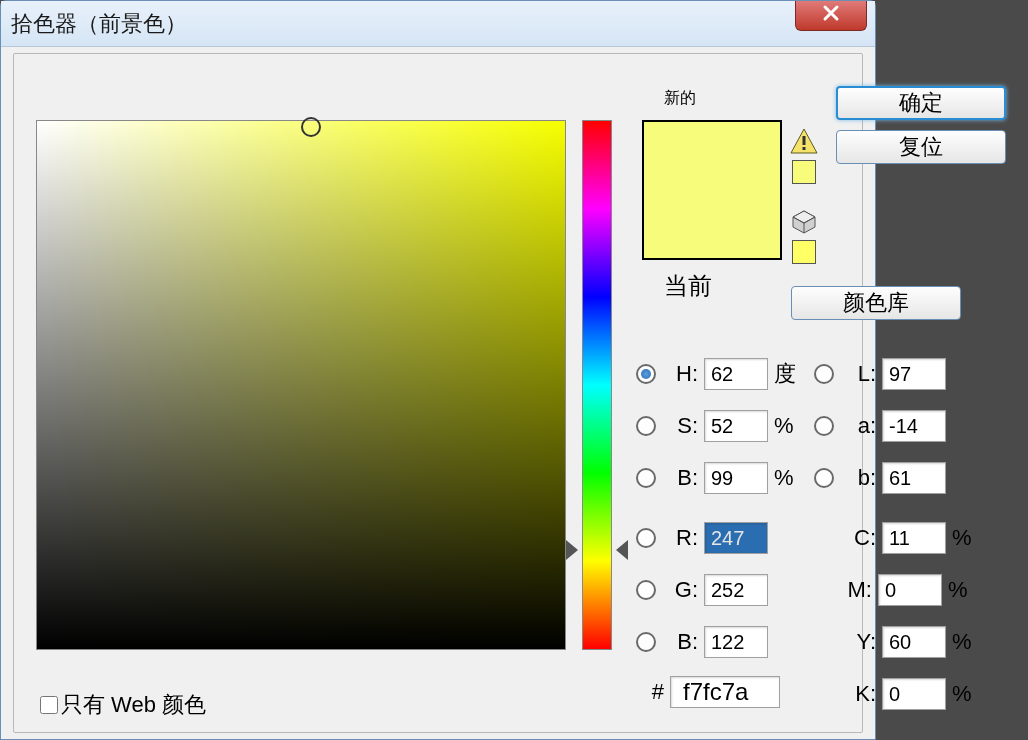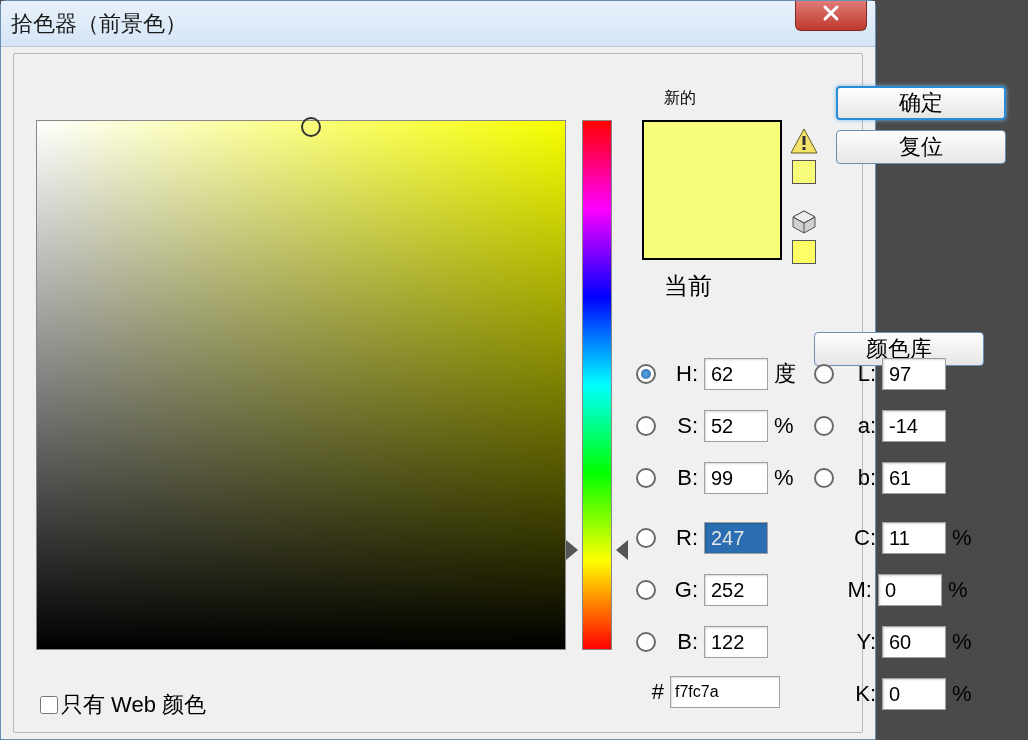--- a/index.html
+++ b/index.html
@@ -134,21 +134,21 @@
     border:1px solid #6a8fb5;
     border-radius:4px;
     background: linear-gradient(#fefefe,#e6e6e6);
     font-size:22px;
     display:flex; align-items:center; justify-content:center;
     cursor:pointer;
   }
   .btn-ok { left:822px; top:32px; border:2px solid #2a8dd4; box-shadow:0 0 4px #7ab8e8; }
   .btn-reset { left:822px; top:76px; }
   .btn-add { left:822px; top:164px; }
-  .btn-lib { left:800px; top:232px;margin-top:46px; }
+  .btn-lib { left:777px; top:232px; }
 
   .web-only {
     position:absolute; left:22px; top:636px;
     display:flex; align-items:center; 
     font-size:22px;
   }
   .web-only input[type=checkbox] {
     width:18px; height:18px;
   }
 
@@ -181,21 +181,21 @@
     font-size:20px;
     padding:2px 6px;
     font-family:inherit;
   }
   .val.sel { background:#2a6db0; color:#e5e5e5; }
   .unit { margin-left:6px; width:34px; }
   .hexrow { position:absolute; display:flex; align-items:center; font-size:22px; }
   .hexval {
     width:110px; height:32px; border:1px solid #a0a0a0;
     box-shadow: inset 1px 1px 2px rgba(0,0,0,.15);
-    background:#fff; font-size:16px; padding:2px 4px; font-family:inherit;
+    background:#fff; font-size:24px; padding:2px 12px; font-family:inherit;
   }
 </style>
 </head>
 <body>
 
 <div class="window">
   <div class="titlebar">
     <span>拾色器（前景色）</span>
     <div class="close-btn">
       <span>

